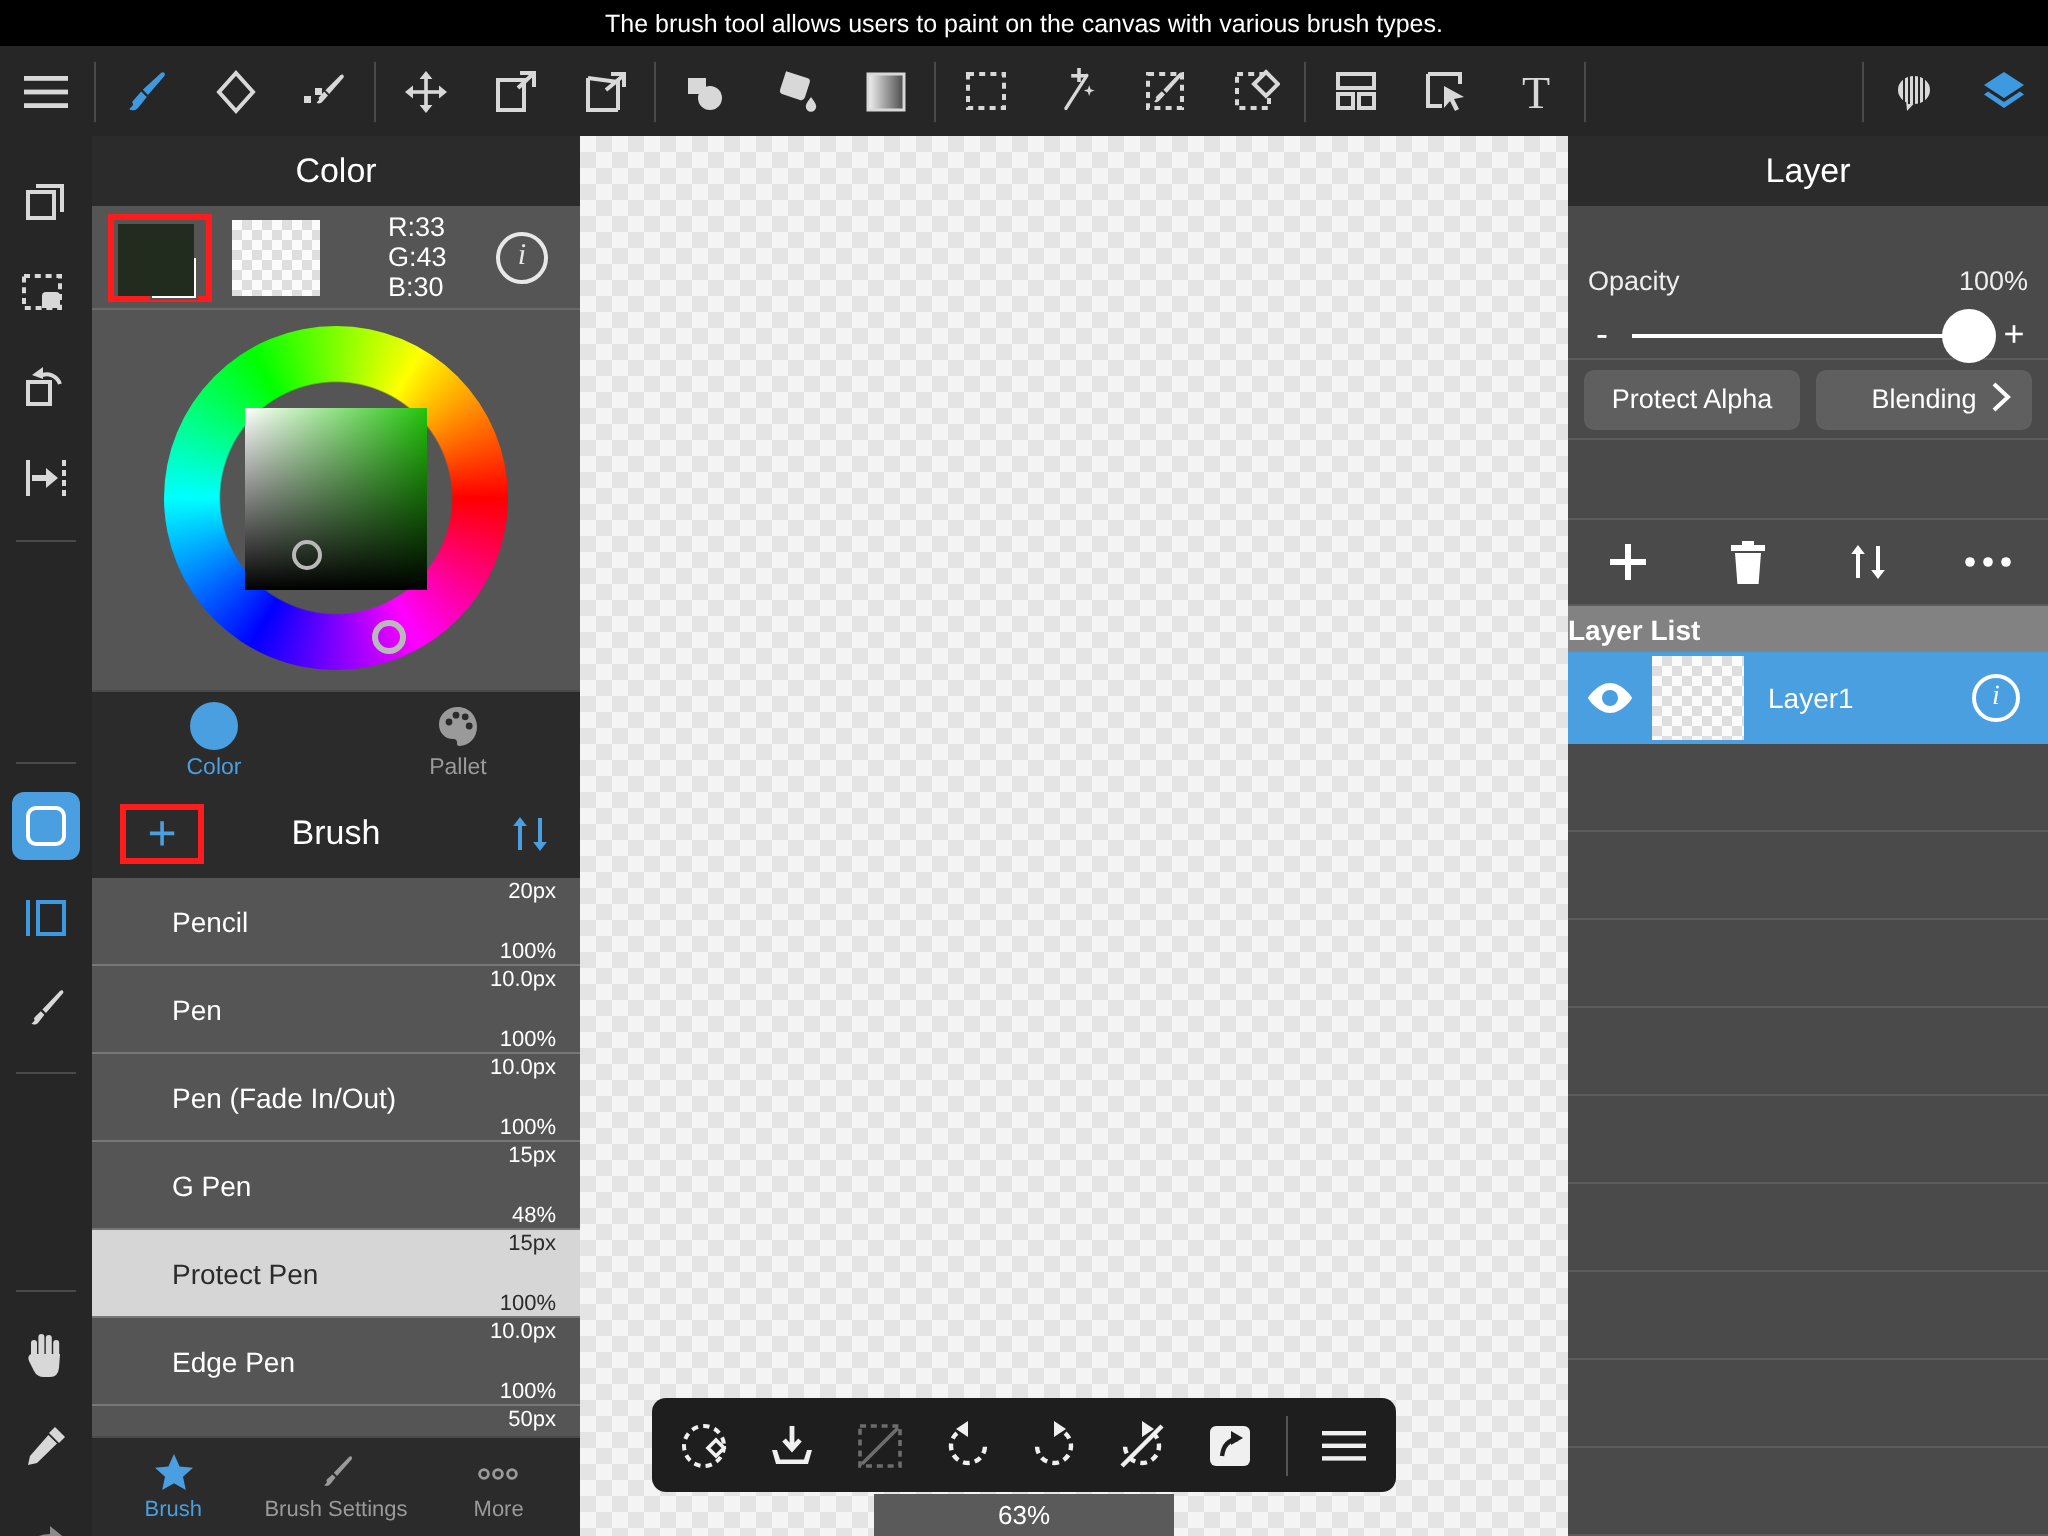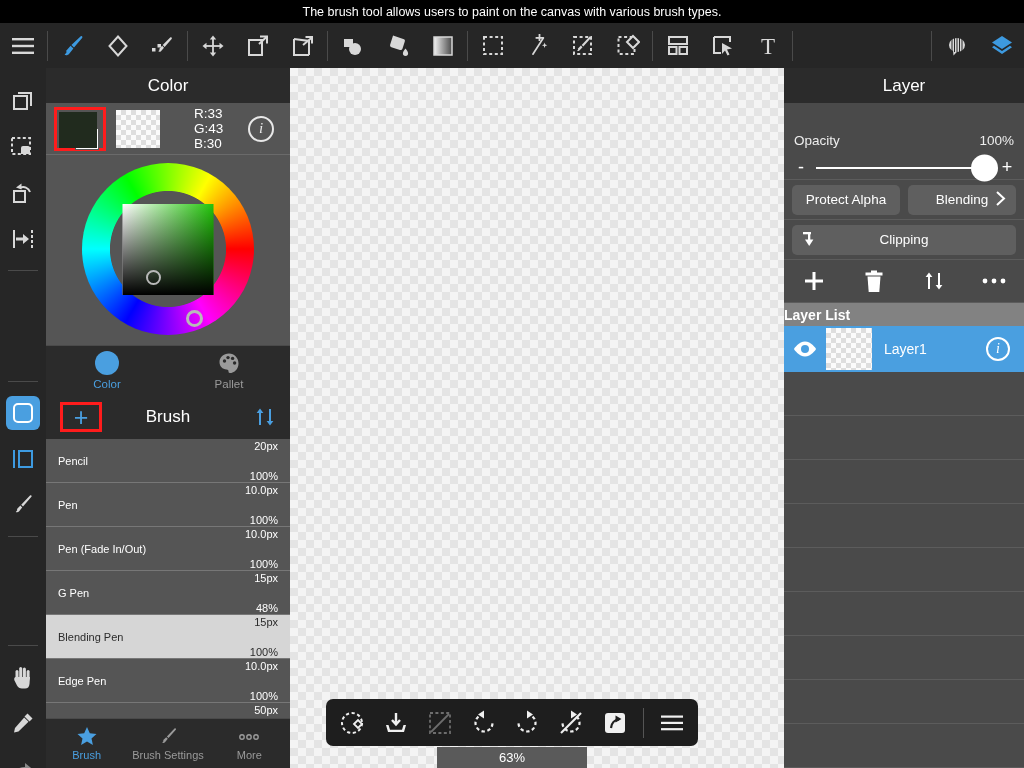--- a/index.html
+++ b/index.html
@@ -169,21 +169,21 @@
     position: absolute; right: 14px; top: 50%; transform: translateY(-50%);
     color: #4a9fe0; display: flex; align-items: center;
   }
 
   
   .brush-list { flex: 1 1 auto; overflow: hidden; background: #555; }
   .brush-item {
     height: 44px; position: relative; border-bottom: 1px solid #777;
     display: flex; align-items: center; padding: 0 12px;
   }
-  .brush-item .bname { color: #fff; font-size: 11px; }
+  .brush-item .bname { color: #fff; font-size: 14px; margin-left: 28px; }
   .brush-item .bvals {
     position: absolute; right: 12px; top: 0; height: 44px;
     display: flex; flex-direction: column; align-items: flex-end;
     justify-content: space-between; padding: 1px 0;
     color: #fff; font-size: 11px;
   }
   .brush-item.selected { background: #d6d6d6; }
   .brush-item.selected .bname, .brush-item.selected .bvals { color: #2b2b2b; }
 
   
@@ -661,21 +661,21 @@
         </div>
       </div>
       <div class="brush-item">
         <span class="bname">G Pen</span>
         <div class="bvals">
           <span>15px</span>
           <span>48%</span>
         </div>
       </div>
       <div class="brush-item selected">
-        <span class="bname">Blending Pen</span>
+        <span class="bname">Protect Pen</span>
         <div class="bvals">
           <span>15px</span>
           <span>100%</span>
         </div>
       </div>
       <div class="brush-item">
         <span class="bname">Edge Pen</span>
         <div class="bvals">
           <span>10.0px</span>
           <span>100%</span>
@@ -742,32 +742,20 @@
         <span>Blending</span>
         <span class="chev">
           <svg width="11" height="15" viewBox="0 0 11 15">
               <path d="M2 1 L9 7.5 L2 14" fill="none" stroke="currentColor" stroke-width="2"></path>
             </svg>
         </span>
       </div>
     </div>
 
     <div class="btn-row">
-      <div class="pill">
-        <span class="lead-icon">
-          <svg width="15" height="17" viewBox="0 0 15 17">
-              <g fill="currentColor">
-            <rect x="1" y="1" width="8" height="2.3"></rect>
-                <rect x="6" y="1" width="2.3" height="9"></rect>
-            <path d="M3 8.5 H11.4 L7.2 15 Z"></path>
-          </g>
-            </svg>
-        </span>
-        <span>Clipping</span>
-      </div>
     </div>
 
     <div class="icon-row">
       <div class="ibtn">
         <svg width="22" height="22" viewBox="0 0 22 22">
             <g fill="currentColor">
               <rect x="9.5" y="2" width="3" height="18"></rect>
               <rect x="2" y="9.5" width="18" height="3"></rect>
             </g>
           </svg>

